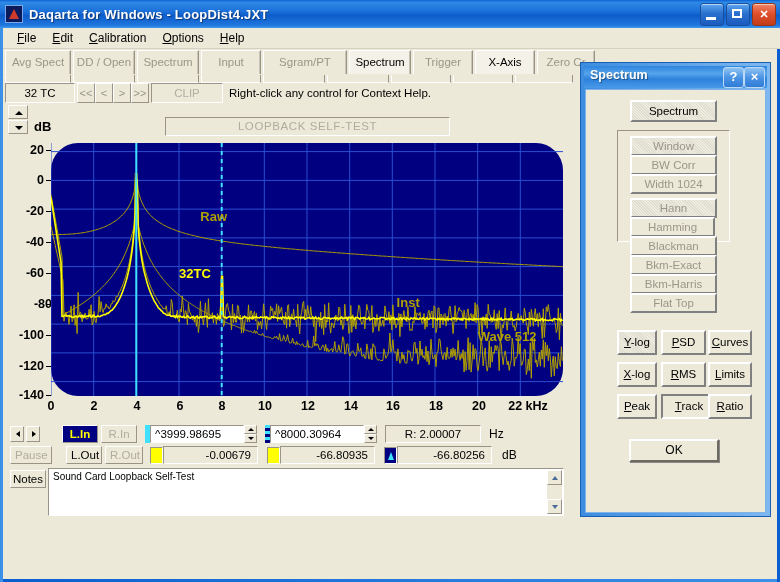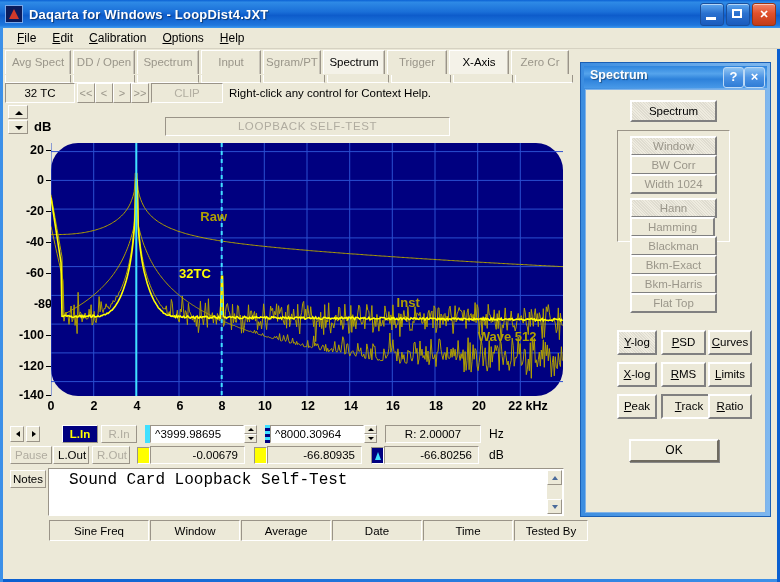--- a/index.html
+++ b/index.html
@@ -134,21 +134,21 @@
   .swatch{width:13px;height:17px;background:#ffff00;border:1px solid;border-color:#9a9488 #fff #fff #9a9488;box-sizing:border-box;}
   .swatch.delta{background:#000080;position:relative;}
   .swatch.delta:after{content:"";position:absolute;left:3px;top:4px;width:0;height:0;
      border-left:3px solid transparent;border-right:3px solid transparent;border-bottom:8px solid #40e0ff;}
 
   
   .noteslbl{position:absolute;left:10px;top:470px;width:36px;height:18px;font-size:11.5px;
     line-height:16px;text-align:center;border:1px solid;border-color:#fff #9a9488 #9a9488 #fff;background:#ece9d8;box-sizing:border-box;}
   .notesbox{position:absolute;left:48px;top:468px;width:516px;height:48px;
     border:1px solid;border-color:#9a9488 #fff #fff #9a9488;background:#fff;box-sizing:border-box;}
-  .notestext{position:absolute;left:20px;top:2px;font-size:16px;color:#000;font-family:Liberation Mono, monospace;}
+  .notestext{position:absolute;left:4px;top:2px;font-size:10px;color:#000;}
   .notesscroll{position:absolute;right:1px;top:1px;width:15px;height:44px;background:#ece9d8;}
   .nsbtn{width:15px;height:15px;border:1px solid;border-color:#fff #9a9488 #9a9488 #fff;background:#ece9d8;box-sizing:border-box;position:relative;}
   .nsbtn .ar{position:absolute;left:4px;top:5px;width:0;height:0;border-left:3px solid transparent;border-right:3px solid transparent;}
   .nsbtn.u .ar{border-bottom:4px solid #4a6a9a;}
   .nsbtn.d{position:absolute;top:29px;}
   .nsbtn.d .ar{border-top:4px solid #4a6a9a;}
 
   
   .ttable{position:absolute;left:48px;top:519px;border-collapse:separate;border-spacing:1px;}
   .ttable td{
@@ -220,21 +220,21 @@
     <div class="menu-item"><u>C</u>alibration</div>
     <div class="menu-item"><u>O</u>ptions</div>
     <div class="menu-item"><u>H</u>elp</div>
   </div>
 
   <div class="tabstrip">
     <div class="tab" style="width:66px">Avg Spect</div>
     <div class="tab" style="width:62px">DD / Open</div>
     <div class="tab" style="width:62px">Spectrum</div>
     <div class="tab" style="width:60px">Input</div>
-    <div class="tab" style="width:58px">Sgram/PT</div>
+    <div class="tab" style="width:84px">Sgram/PT</div>
     <div class="tab active" style="width:62px">Spectrum</div>
     <div class="tab" style="width:60px">Trigger</div>
     <div class="tab active" style="width:60px">X-Axis</div>
     <div class="tab" style="width:58px">Zero Cr</div>
   </div>
   <div class="tab-sub" style="left:5px;width:66px"></div>
   <div class="tab-sub" style="left:73px;width:62px"></div>
   <div class="tab-sub" style="left:137px;width:62px"></div>
   <div class="tab-sub" style="left:201px;width:60px"></div>
   <div class="tab-sub" style="left:263px;width:62px"></div>
@@ -368,21 +368,21 @@
         <div class="d">
           <span class="ar"></span>
         </div>
       </div>
     <div class="grayfield" style="margin-left:8px;width:96px;text-align:center;padding-right:0">R:  2.00007</div>
     <div class="unit" style="margin-left:8px">Hz</div>
   </div>
 
   <div class="rdrow" style="left:10px;top:445px;width:556px;">
     <div class="chbtn off" style="width:42px">Pause</div>
-    <div class="chbtn act" style="margin-left:1px;width:16px">L.Out</div>
+    <div class="chbtn act" style="margin-left:14px;width:16px">L.Out</div>
     <div class="chbtn off" style="margin-left:3px;width:38px">R.Out</div>
     <div class="swatch" style="margin-left:7px"></div>
     <div class="grayfield" style="width:95px">-0.00679</div>
     <div class="swatch" style="margin-left:9px"></div>
     <div class="grayfield" style="width:95px">-66.80935</div>
     <div class="swatch delta" style="margin-left:9px"></div>
     <div class="grayfield" style="width:95px">-66.80256</div>
     <div class="unit" style="margin-left:10px">dB</div>
   </div>
 
@@ -394,28 +394,20 @@
           <span class="ar"></span>
         </div>
       <div class="nsbtn d">
           <span class="ar"></span>
         </div>
     </div>
   </div>
 
   <table class="ttable">
     <tbody>
-        <tr>
-      <td style="width:96px">Sine Freq</td>
-      <td style="width:86px">Window</td>
-      <td style="width:86px">Average</td>
-      <td style="width:86px">Date</td>
-      <td style="width:86px">Time</td>
-      <td style="width:70px">Tested By</td>
-    </tr>
   </tbody>
     </table>
 
   <div class="dlg">
     <div class="dlg-tb">
       <div class="dlg-title">Spectrum</div>
       <div class="dlg-btn" style="right:23px">?</div>
       <div class="dlg-btn" style="right:2px">×</div>
     </div>
     <div class="dlg-body">

